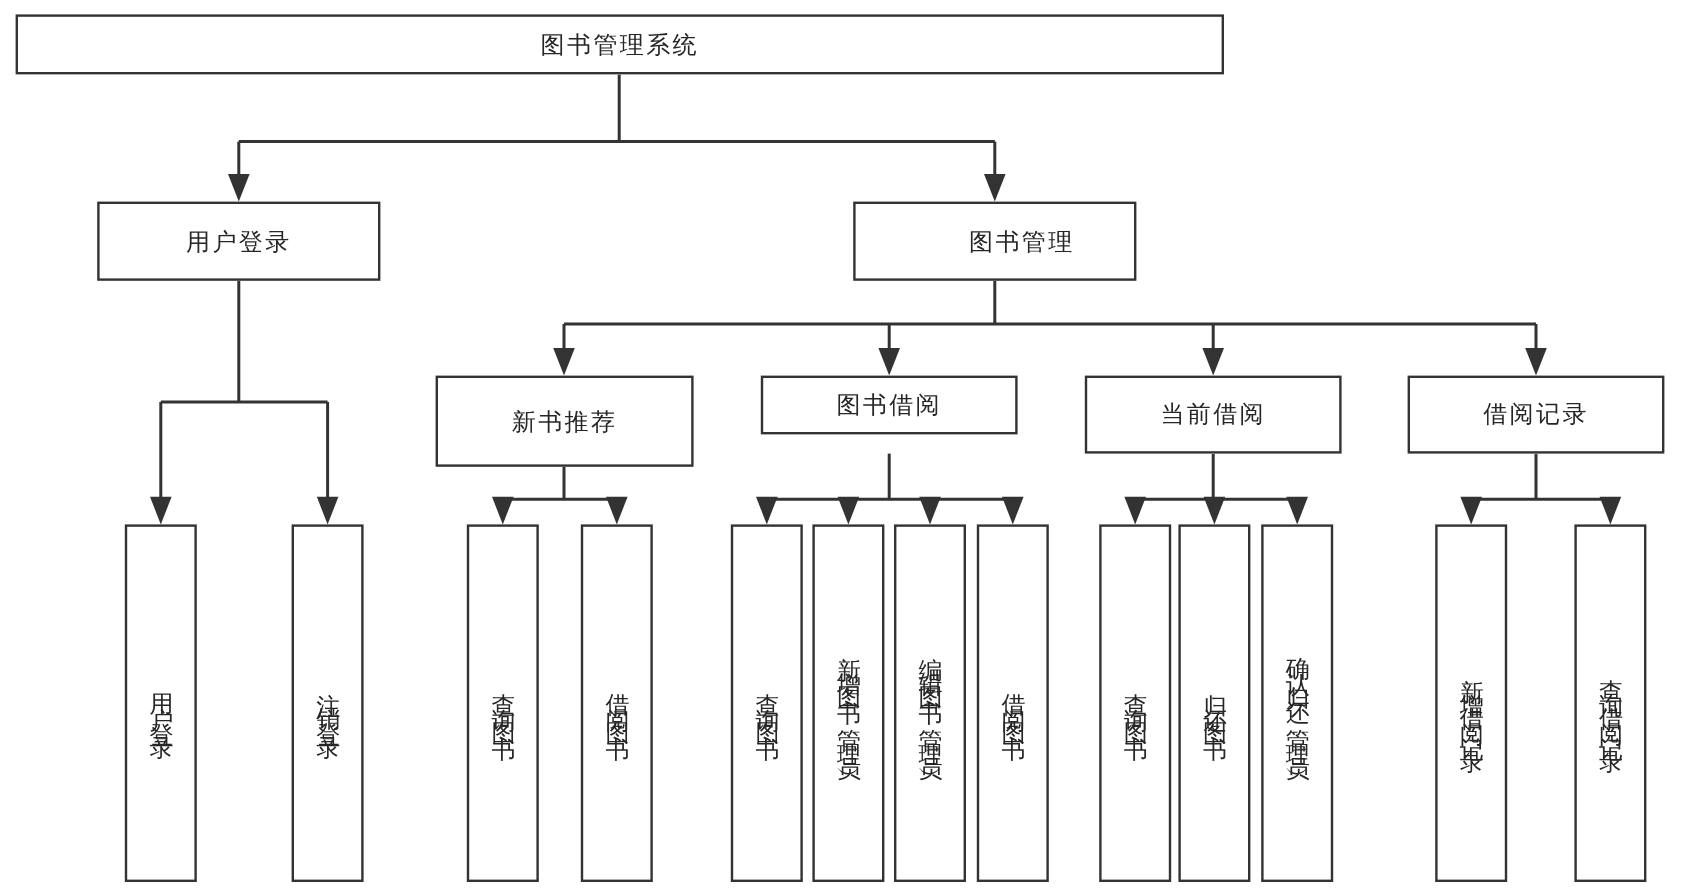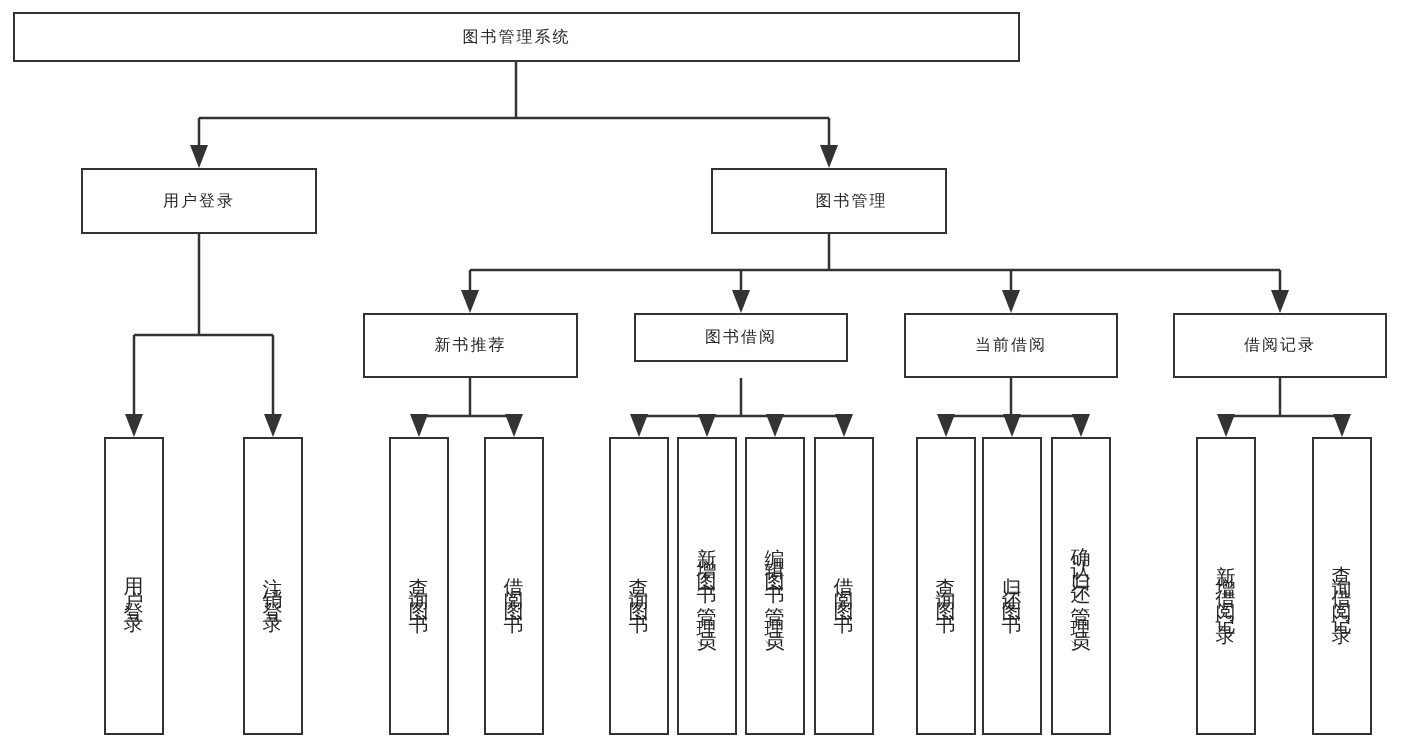--- a/index.html
+++ b/index.html
@@ -22,21 +22,21 @@
     box-sizing: border-box;
     background: #ffffff;
     border: 2px solid #333333;
     display: flex;
     align-items: center;
     justify-content: center;
     z-index: 2;
   }
   .leaf { border-width: 2.5px; }
   .hlabel {
-    font-size: 16px;
+    font-size: 20px;
     color: #262626;
     letter-spacing: 2px;
     white-space: nowrap;
   }
   .vlabel {
     writing-mode: vertical-rl;
     text-orientation: mixed;
     font-size: 20px;
     line-height: 1;
     letter-spacing: 12px;
@@ -126,21 +126,21 @@
     <span class="hlabel">图书管理系统</span>
   </div>
 
   <div class="box" style="left:81px; top:168px; width:236px; height:66px;">
     <span class="hlabel">用户登录</span>
   </div>
   <div class="box" style="left:711px; top:168px; width:236px; height:66px;padding-left:45px;">
     <span class="hlabel">图书管理</span>
   </div>
 
-  <div class="box" style="left:363px; top:313px; width:215px; height:65px;">
+  <div class="box" style="left:363px; top:313px; width:215px; height:76px;">
     <span class="hlabel">新书推荐</span>
   </div>
   <div class="box" style="left:634px; top:313px; width:214px; height:49px;">
     <span class="hlabel">图书借阅</span>
   </div>
   <div class="box" style="left:1173px; top:313px; width:214px; height:65px;">
     <span class="hlabel">借阅记录</span>
   </div>
   <div class="box" style="left:904px; top:313px; width:214px; height:65px;">
     <span class="hlabel">当前借阅</span>

